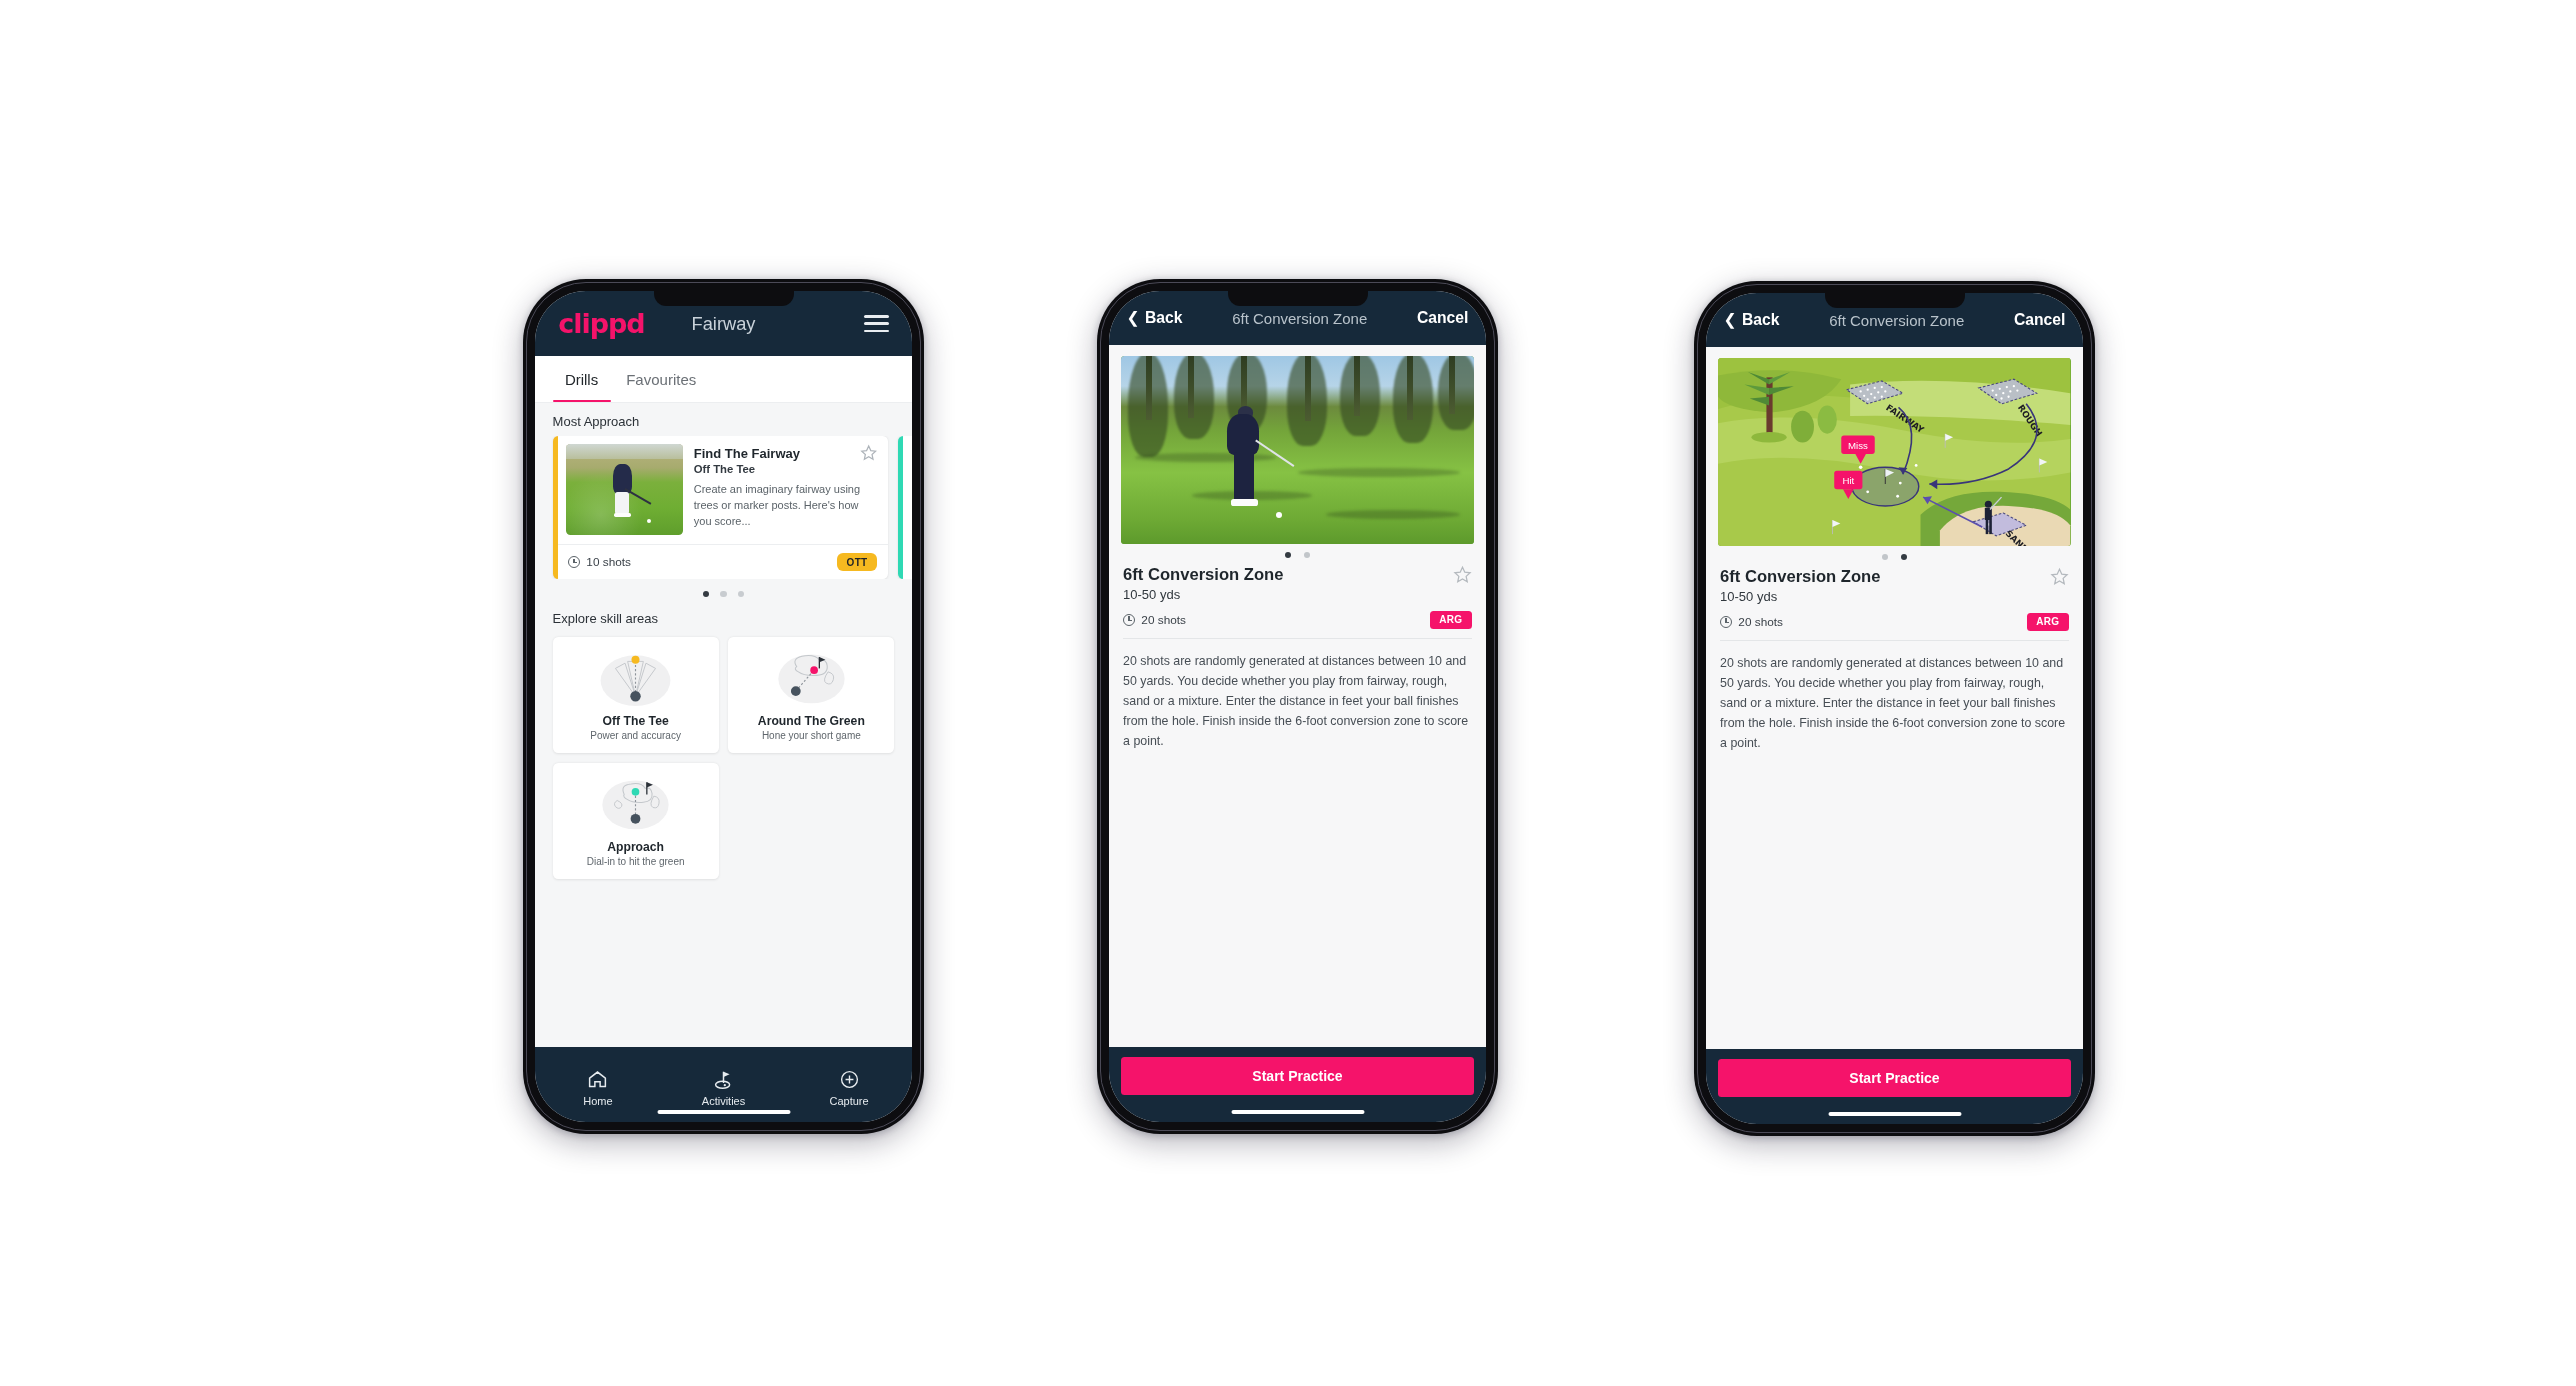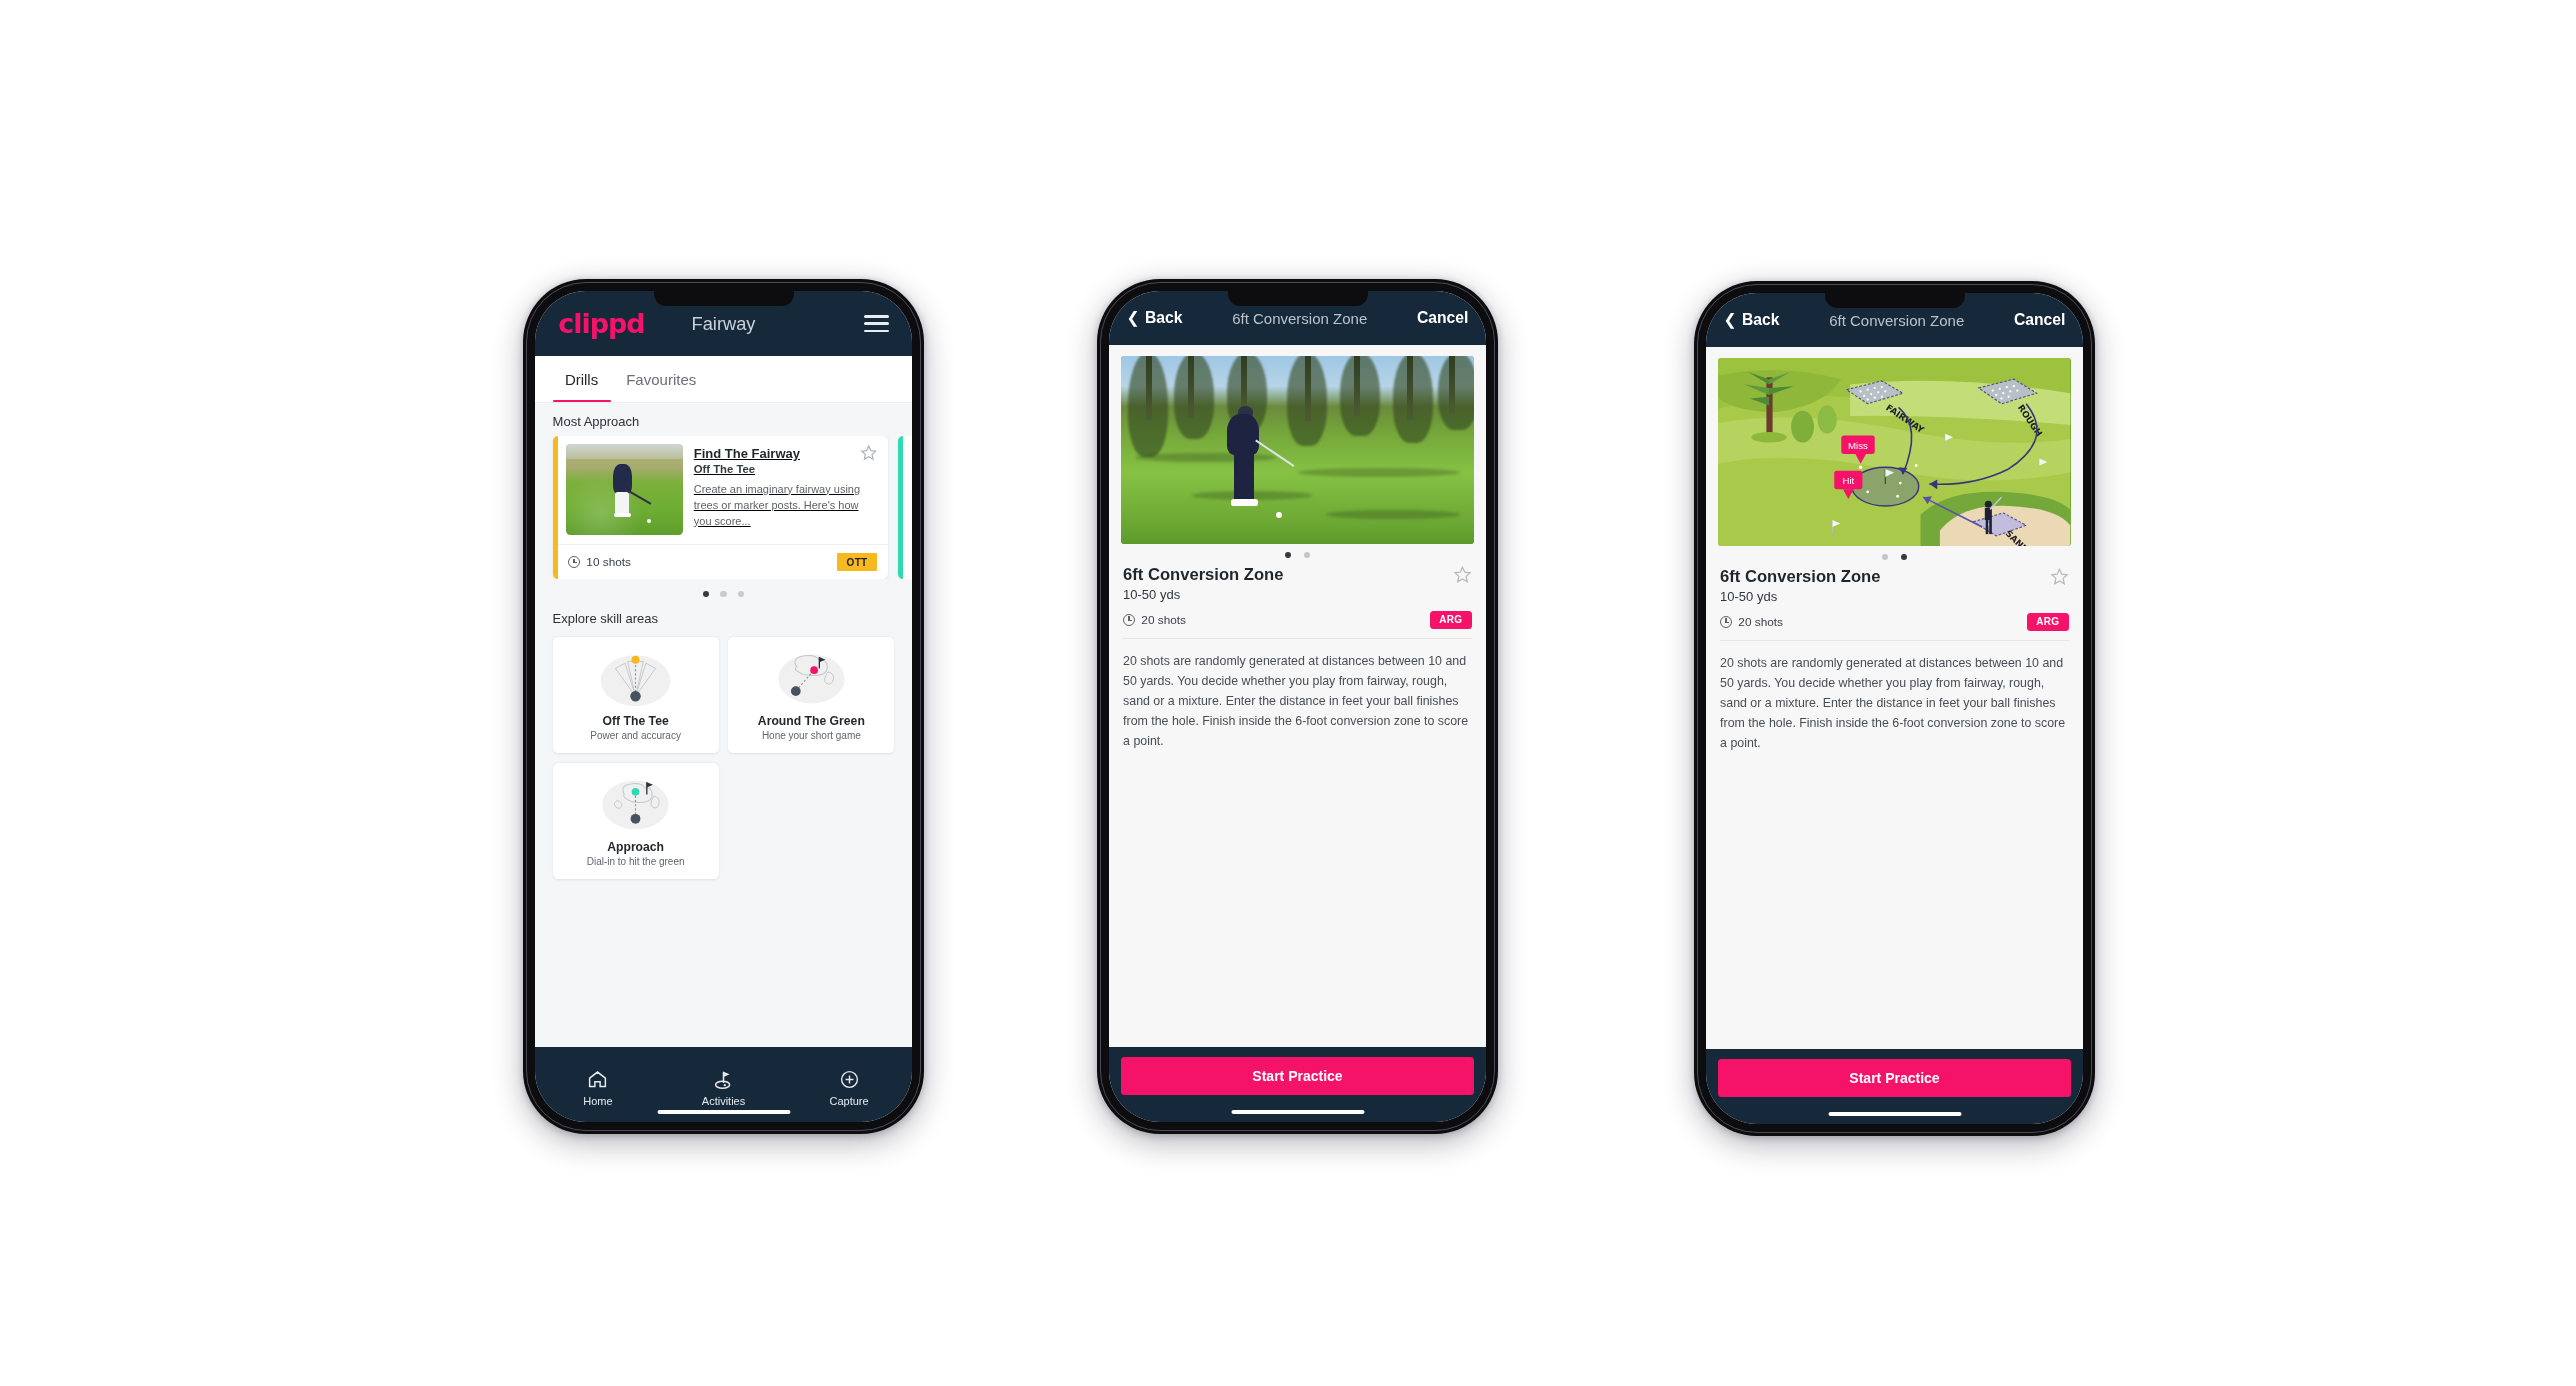--- a/index.html
+++ b/index.html
@@ -136,21 +136,21 @@
     overflow: hidden;
   }
   .drill-card-peek {
     flex: none;
     width: 24.4px;
     background: #ffffff;
     border-radius: 5.2px;
     border-left: 5.2px solid #2fd9b4;
     box-shadow: 0 0.9px 2.6px rgba(0,0,0,0.10);
   }
-  .drill-top { display:flex; padding: 8.7px; gap: 10.5px; text-decoration: underline; }
+  .drill-top { display:flex; padding: 8.7px; gap: 10.5px; }
   .drill-thumb {
     width: 117px; height: 91px;
     border-radius: 4.4px;
     flex: none;
     background:
       radial-gradient(circle at 30% 78%, rgba(255,255,255,0.18), transparent 38%),
       linear-gradient(180deg,#b9b481 0%,#a7ab6e 26%,#7bb03c 42%,#6fae33 70%,#5f9e2c 100%);
     position: relative;
     overflow: hidden;
   }
@@ -176,21 +176,21 @@
     height: 35px;
   }
   .shots { display:flex; align-items:center; gap:6.1px; font-size:11.8px; color:#3b4249; }
   .clock-ico { width:12.2px; height:12.2px; border:1.4px solid #5b6369; border-radius:50%; position:relative; }
   .clock-ico::before { content:""; position:absolute; left:4.4px; top:1.7px; width:1.2px; height:4.4px; background:#5b6369; }
   .clock-ico::after { content:""; position:absolute; left:4.8px; top:5.2px; width:3.5px; height:1.2px; background:#5b6369; }
   .pill {
     margin-left:auto;
     background:#f6b920; color:#1e2226;
     font-size:10px; font-weight:700; letter-spacing:0.3px;
-    padding: 3.5px 9.6px; border-radius: 1px;
+    padding: 3.5px 9.6px; border-radius: 6px;
   }
   .dots { display:flex; justify-content:center; gap:11.3px; padding: 12.2px 0 3.5px 0; }
   .dot { width:6.1px; height:6.1px; border-radius:50%; background:#c8ccd0; }
   .dot.on { background:#343b42; }
 
   .grid {
     display:grid;
     grid-template-columns: 1fr 1fr;
     gap: 9.6px;
     padding: 3.5px 17.4px 12.2px 17.4px;

